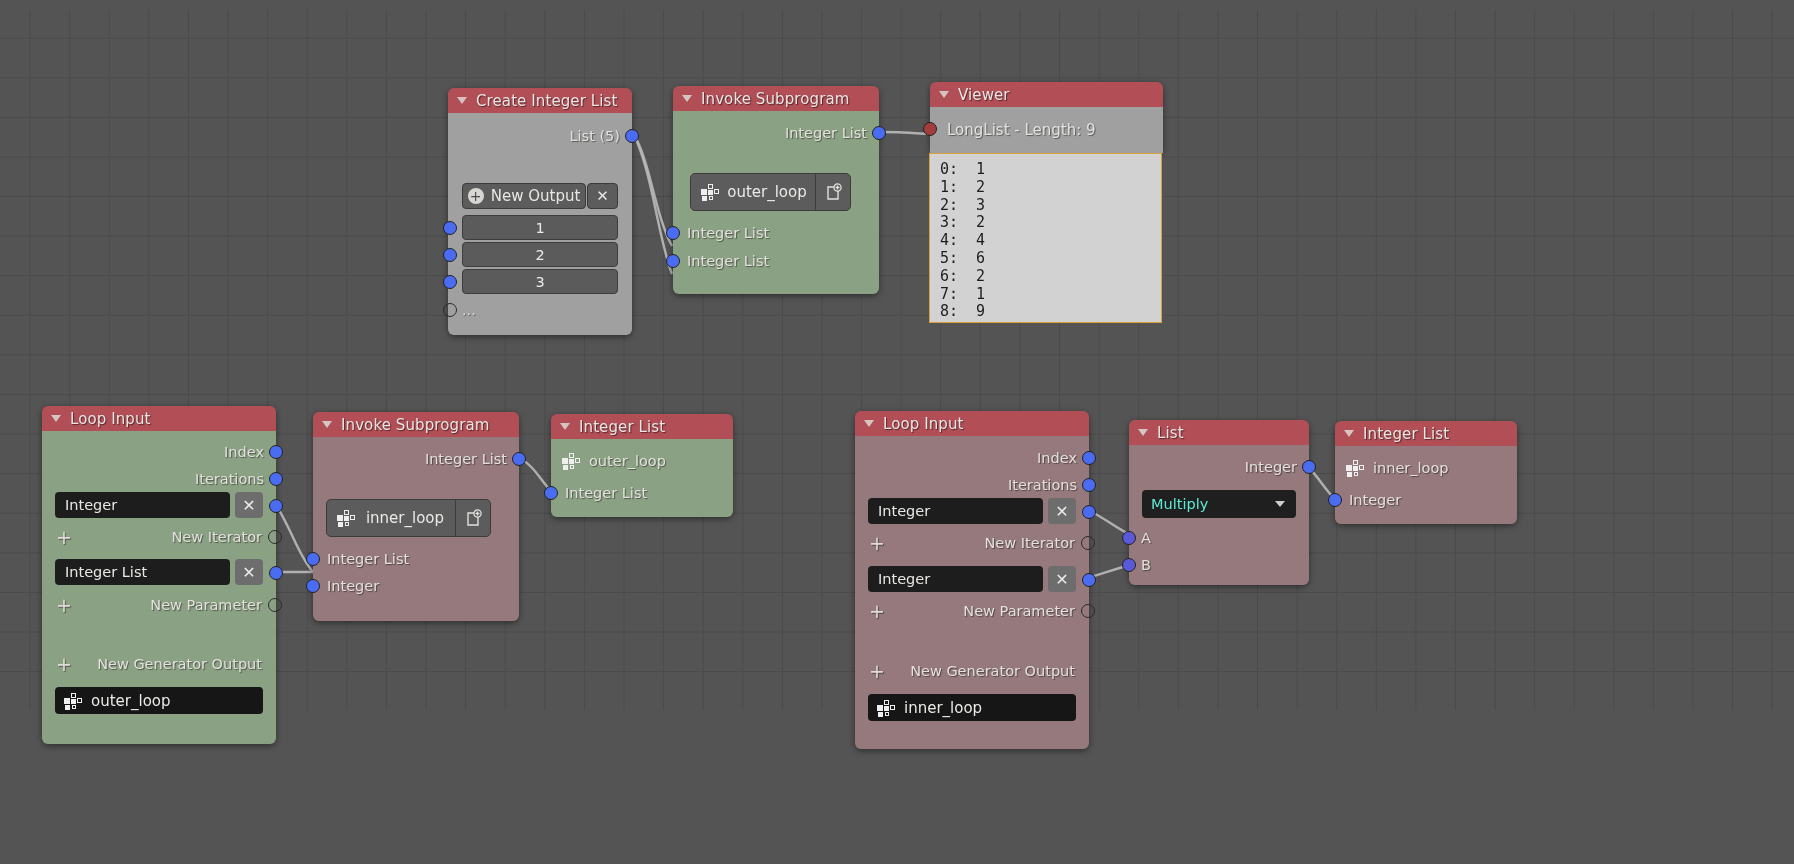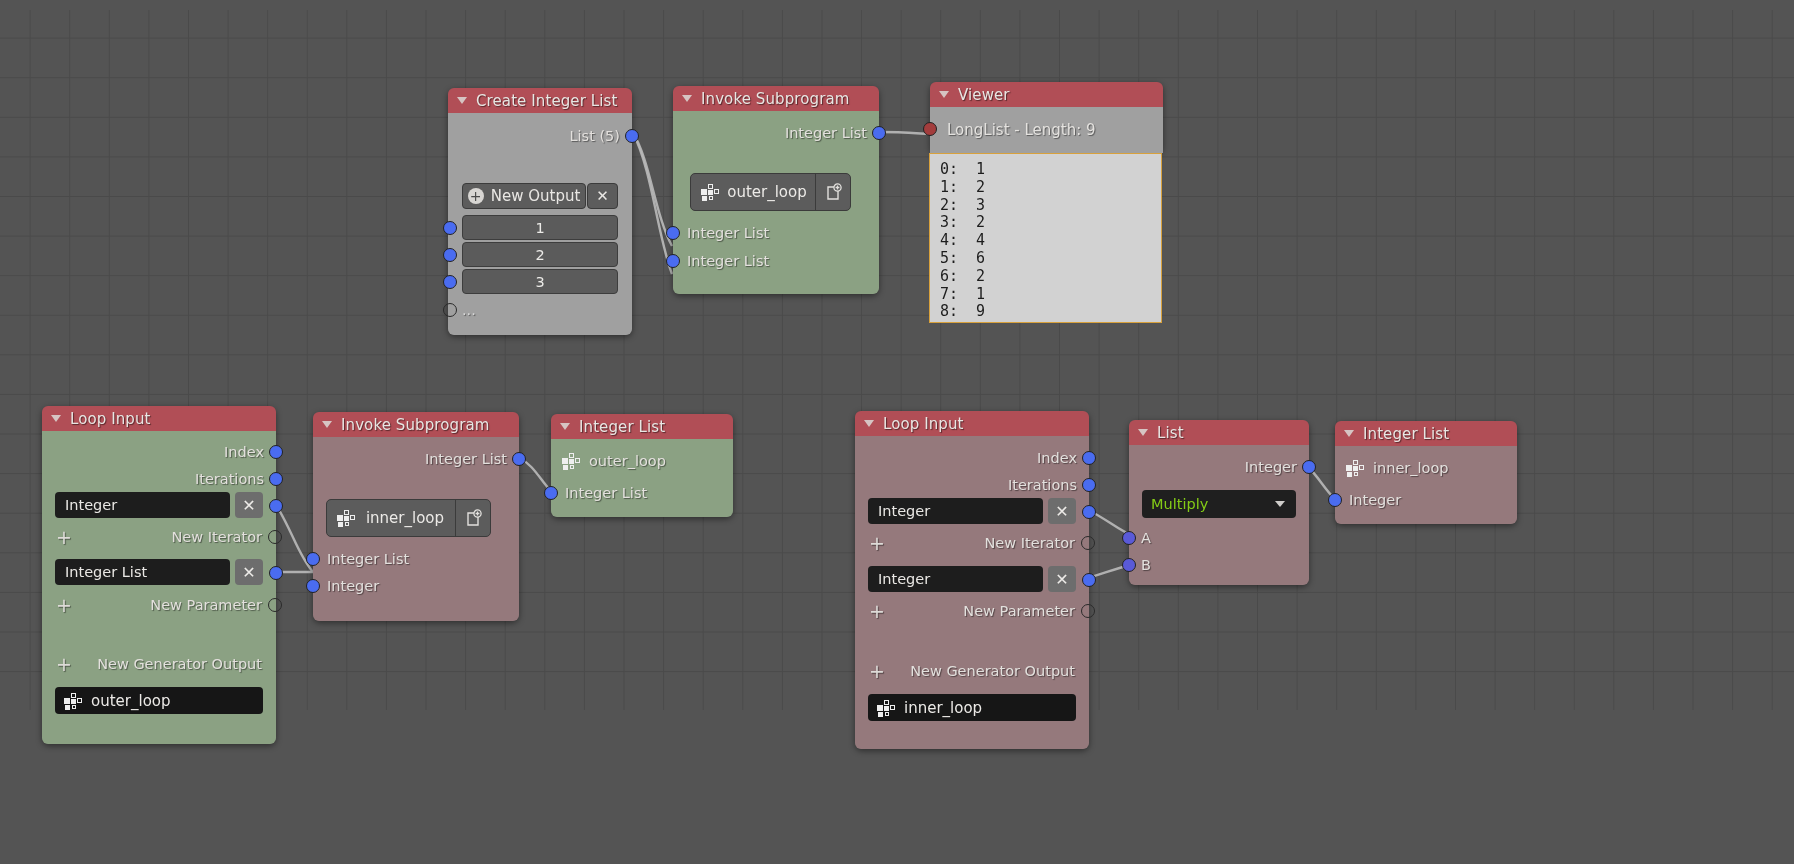--- a/index.html
+++ b/index.html
@@ -168,21 +168,21 @@
     border-left: 1px solid #3b3b3b;
     display: flex; align-items: center; justify-content: center;
   }
   .dropdown {
     position: absolute;
     height: 28px;
     background: #1f1f1f;
     border-radius: 4px;
     display: flex; align-items: center;
     padding: 0 9px;
-    color: #84cc16;
+    color: #5eead4;
     font-size: 14.5px;
     justify-content: space-between;
     box-sizing: border-box;
   }
   .dd-chev {
     width: 0; height: 0;
     border-left: 5px solid transparent;
     border-right: 5px solid transparent;
     border-top: 6px solid #cfcdca;
     margin-right: 2px;

